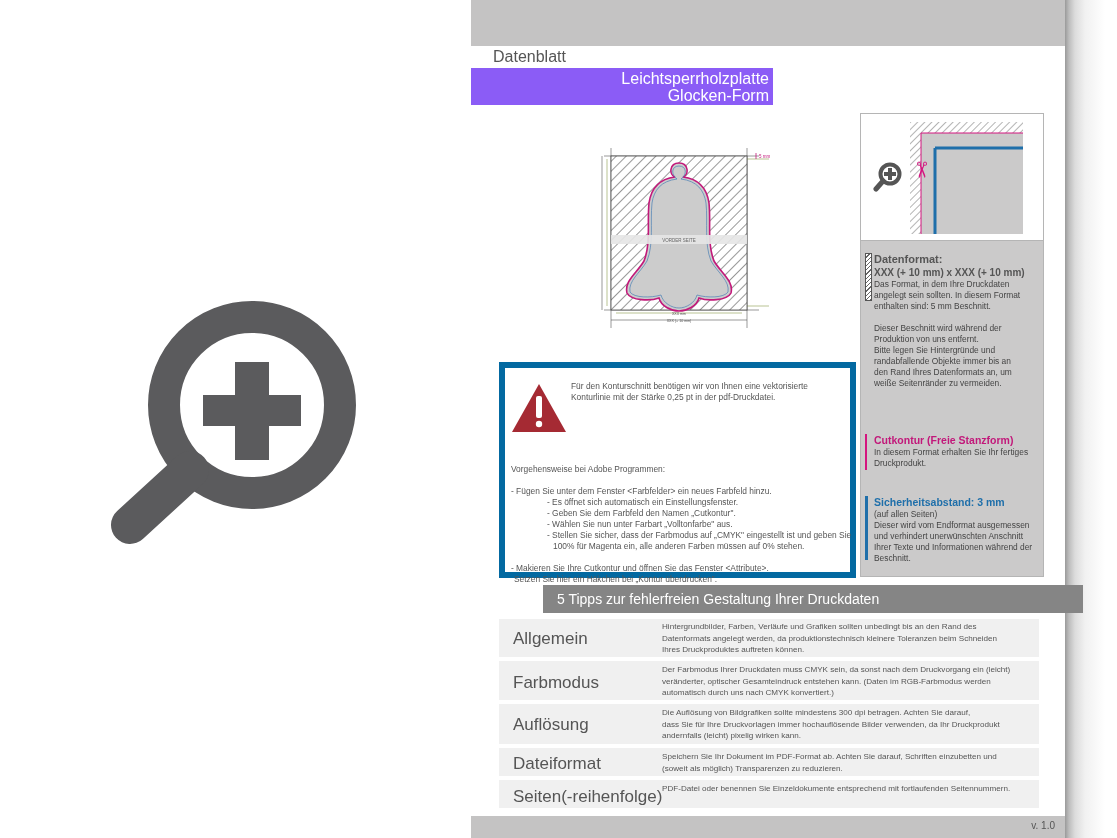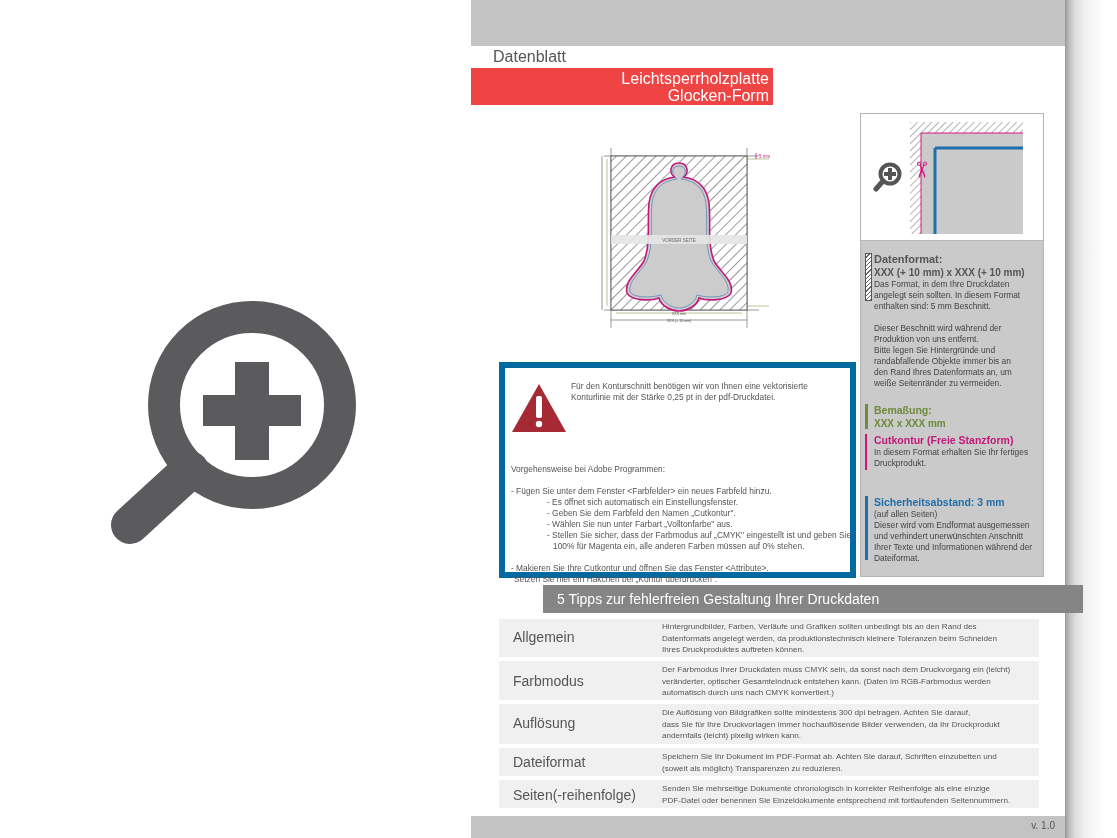--- a/index.html
+++ b/index.html
@@ -12,21 +12,21 @@
   
   .page { position: absolute; left: 471px; top: 0; width: 594px; height: 838px; background: #ffffff; }
   .page-shadow { position: absolute; left: 1065px; top: 0; width: 40px; height: 838px;
     background: linear-gradient(to right, #9a9a9a 0px, #bdbdbd 4px, #dcdcdc 10px, #f1f1f1 20px, #ffffff 40px); }
   .page-top-band { position: absolute; left: 0; top: 0; width: 594px; height: 46px; background: #c4c3c3; }
   .page-bottom-band { position: absolute; left: 0; top: 816px; width: 594px; height: 22px; background: #c4c3c3; }
   .version { position: absolute; right: 10px; top: 820px; font-size: 10px; color: #555; }
 
   .doc-tab { position: absolute; left: 0; top: 46px; width: 119px; height: 22px; background: #fff;
     font-size: 16px; color: #555; padding-left: 22px; line-height: 22px; }
-  .title-bar { position: absolute; left: 0; top: 68px; width: 302px; height: 37px; background: #ef4444; color: #fff; text-align: right; padding-right: 4px; }
+  .title-bar { position: absolute; left: 0; top: 68px; width: 302px; height: 37px; background: #8b5cf6; color: #fff; text-align: right; padding-right: 4px; }
   .title-bar .t1 { font-size: 16px; line-height: 20px; padding-top: 1px; }
   .title-bar .t2 { font-size: 16px; line-height: 14px; }
 
   
   .diagram { position: absolute; left: 128px; top: 143px; width: 175px; height: 190px; }
 
   
   .corner-box { position: absolute; left: 389px; top: 113px; width: 184px; height: 128px; background: #fff; border: 1px solid #b5b5b5; }
   .corner-zoom { position: absolute; left: 12px; top: 46px; width: 30px; height: 34px; cursor: pointer; }
 
@@ -46,21 +46,21 @@
   .warn .p2 { position: absolute; left: 66px; top: 46px; width: 285px; }
   .warn .steps { position: absolute; left: 6px; top: 96px; width: 345px; }
   .warn .steps div { white-space: nowrap; }
   .warn .ind { padding-left: 36px; }
   .warn .ind2 { padding-left: 42px; }
   .warn .gap { height: 11px; }
 
   
   .tips-head { position: absolute; left: 28px; top: 585px; width: 540px; height: 28px; background: #858585; color: #fff; font-size: 14px; line-height: 28px; padding-left: 14px; margin-left: 44px; }
   .tip { position: absolute; left: 28px; width: 540px; background: #f0f0f0; }
-  .tip .name { position: absolute; left: 14px; font-size: 14px; color: #555; }
+  .tip .name { position: absolute; left: 14px; font-size: 17px; color: #555; }
   .tip .desc { position: absolute; left: 163px; width: 375px; font-size: 8.1px; line-height: 11.5px; color: #555; }
 </style>
 </head>
 <body>
 
 <div class="stage">
 
   <div class="big-zoom">
     <svg width="255" height="260" viewBox="0 0 255 260">
       <circle cx="147" cy="115" r="88" fill="none" stroke="#5b5b5d" stroke-width="32"></circle>
@@ -154,41 +154,36 @@
 
       <div class="blk" style="top:82px;width:178px;">
         <div class="txt">Dieser Beschnitt wird während der</div>
         <div class="txt">Produktion von uns entfernt.</div>
         <div class="txt">Bitte legen Sie Hintergründe und</div>
         <div class="txt">randabfallende Objekte immer bis an</div>
         <div class="txt">den Rand Ihres Datenformats an, um</div>
         <div class="txt">weiße Seitenränder zu vermeiden.</div>
       </div>
 
-      <div class="blk" style="top:163px;width:178px;">
-        <div class="bar" style="height:25px;background:#6e8a3a;"></div>
-        <div class="sub" style="color:#6e8a3a;">Bemaßung:</div>
-        <div class="sub" style="color:#6e8a3a;font-size:10px;">XXX x XXX mm</div>
-      </div>
 
       <div class="blk" style="top:193px;width:178px;">
         <div class="bar" style="height:36px;width:1.5px;background:#d4147f;"></div>
         <div class="sub" style="color:#c2187a;">Cutkontur (Freie Stanzform)</div>
         <div class="txt">In diesem Format erhalten Sie Ihr fertiges</div>
         <div class="txt">Druckprodukt.</div>
       </div>
 
       <div class="blk" style="top:255px;width:178px;">
         <div class="bar" style="height:64px;background:#1f6faa;"></div>
         <div class="sub" style="color:#1f6faa;">Sicherheitsabstand: 3 mm</div>
         <div class="txt">(auf allen Seiten)</div>
         <div class="txt">Dieser wird vom Endformat ausgemessen</div>
         <div class="txt">und verhindert unerwünschten Anschnitt</div>
         <div class="txt">Ihrer Texte und Informationen während der</div>
-        <div class="txt">Dateiformat.</div>
+        <div class="txt">Beschnitt.</div>
       </div>
     </div>
 
     <div class="warn">
       <div class="warn-icon">
         <svg width="58" height="52" viewBox="0 0 58 52">
           <path d="M29 2 L56 50 L2 50 Z" fill="#a52a33"></path>
           <rect x="26" y="14" width="6" height="22" rx="2" fill="#fff"></rect>
           <circle cx="29" cy="42" r="3.2" fill="#fff"></circle>
         </svg>
@@ -245,21 +240,20 @@
       <div class="name" style="top:6px;">Dateiformat</div>
       <div class="desc" style="top:3px;">
         <div>Speichern Sie Ihr Dokument im PDF-Format ab. Achten Sie darauf, Schriften einzubetten und</div>
         <div>(soweit als möglich) Transparenzen zu reduzieren.</div>
       </div>
     </div>
 
     <div class="tip" style="top:780px;height:28px;">
       <div class="name" style="top:7px;">Seiten(-reihenfolge)</div>
       <div class="desc" style="top:3px;">
-        <div>Senden Sie mehrseitige Dokumente chronologisch in korrekter Reihenfolge als eine einzige</div>
         <div>PDF-Datei oder benennen Sie Einzeldokumente entsprechend mit fortlaufenden Seitennummern.</div>
       </div>
     </div>
 
     <div class="page-bottom-band"></div>
     <div class="version">v. 1.0</div>
   </div>
 </div>
 
 </body></html>

